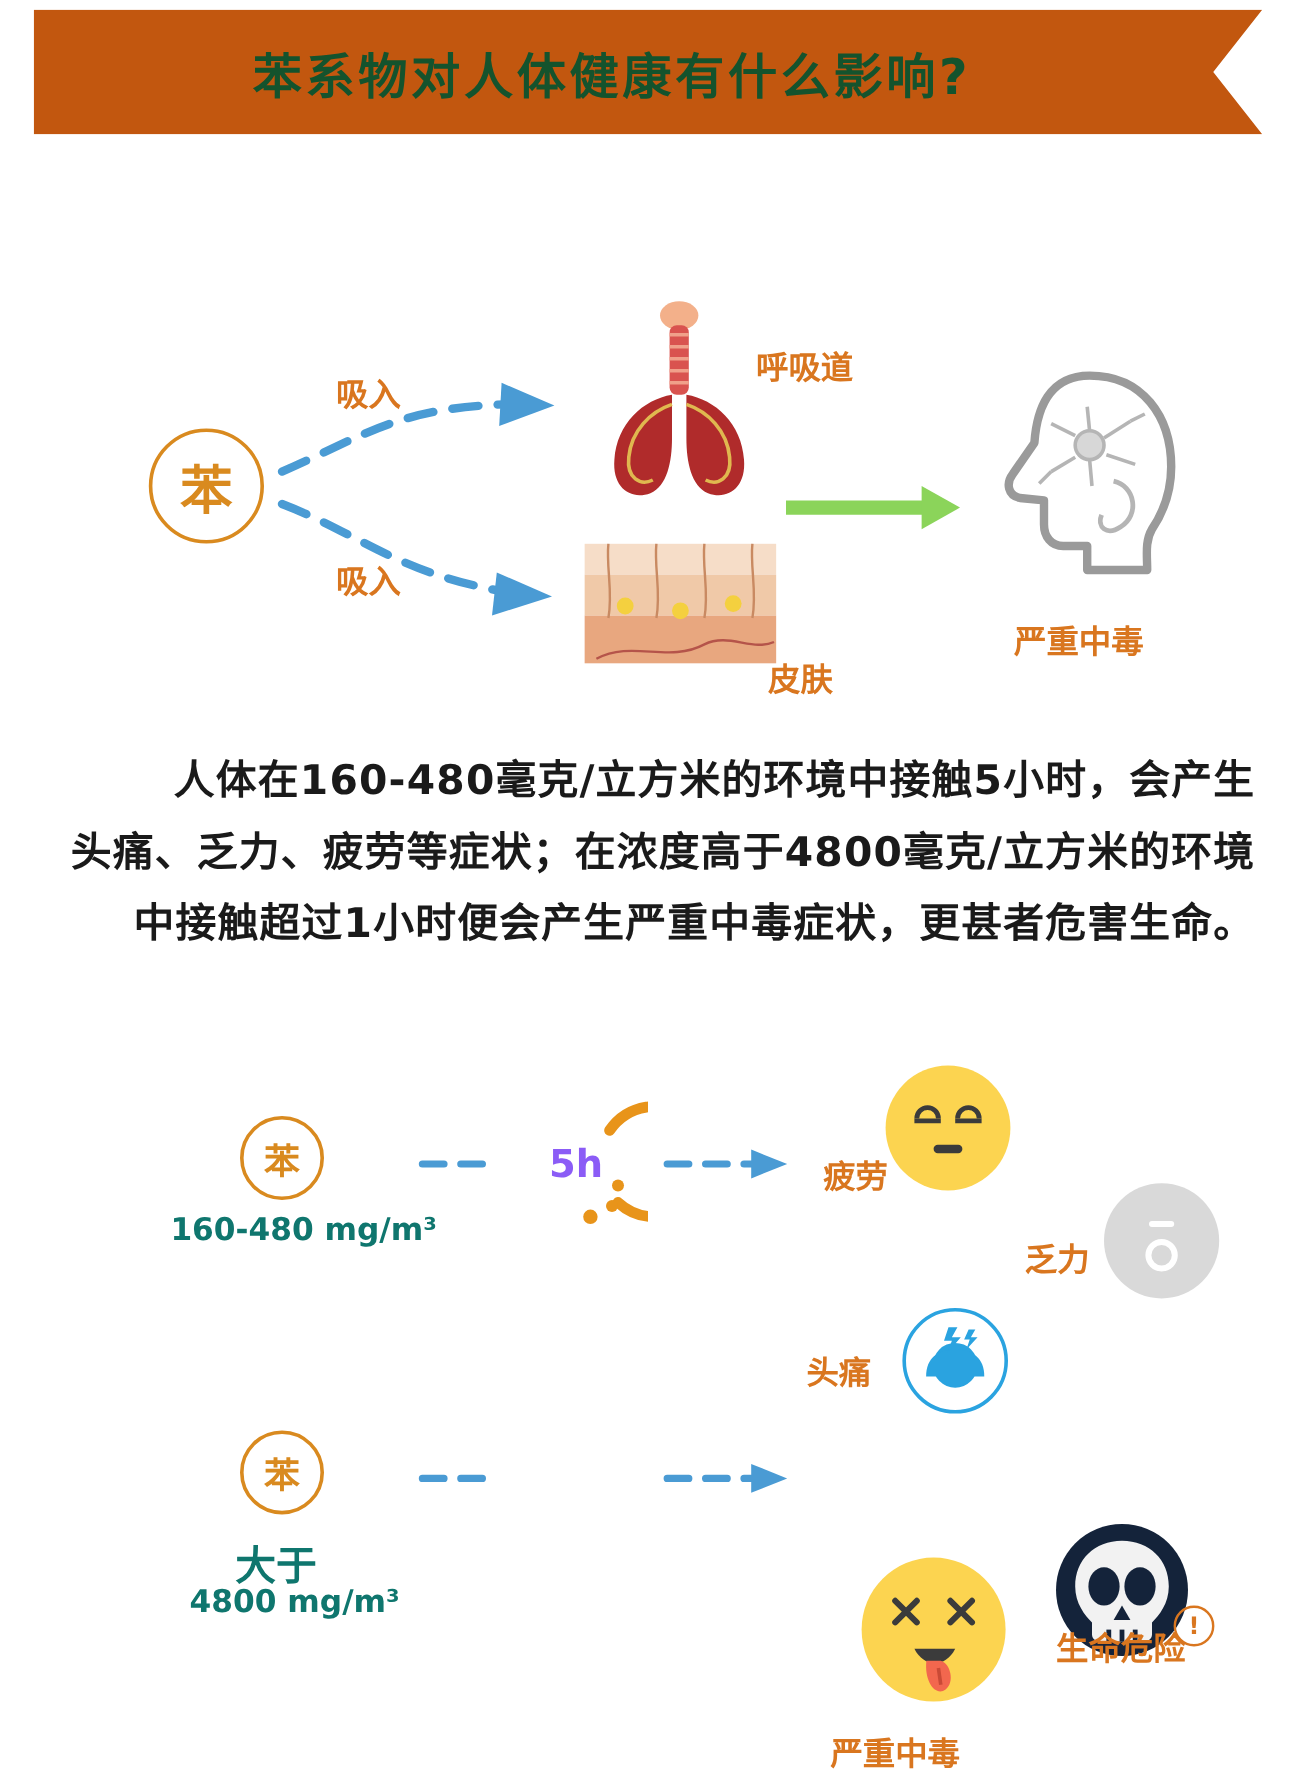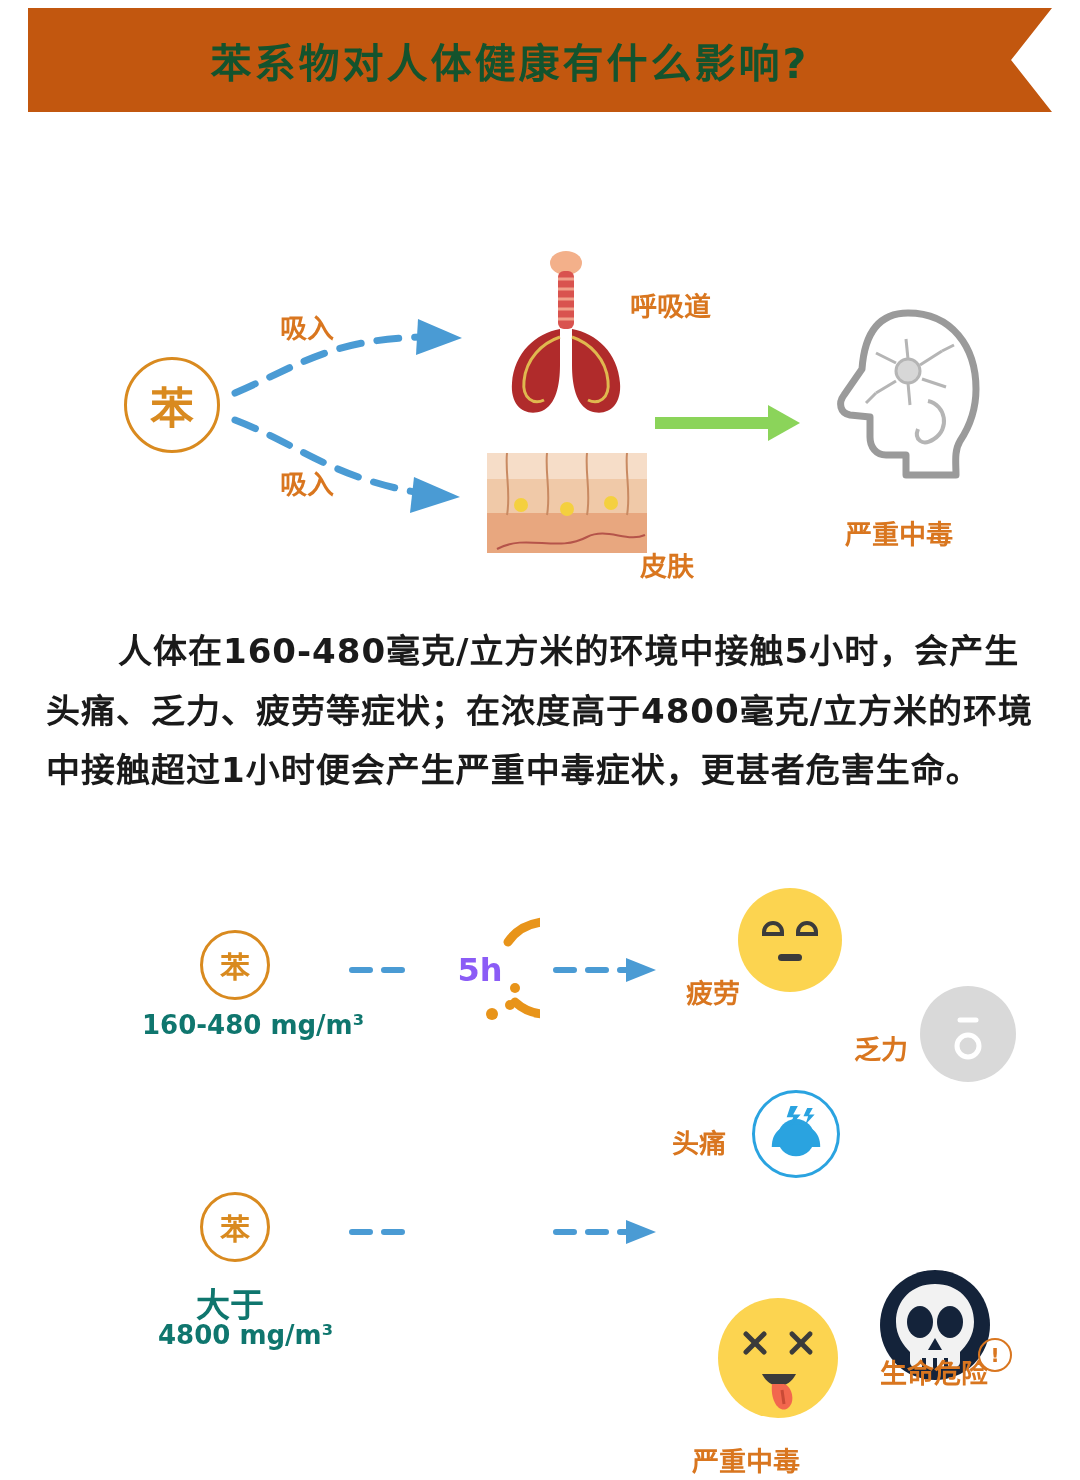--- a/index.html
+++ b/index.html
@@ -47,21 +47,21 @@
     position: absolute;
     color: #1a1a1a;
     font-size: 34px;
     line-height: 1.75;
     letter-spacing: 1px;
     font-family: "DejaVu Sans", "Liberation Sans", sans-serif;
     font-weight: 600;
   }
   .para .indent { display: inline-block; width: 72px; }
   #para1 { left: 46px; top: 142px; width: 990px; }
-  #para2 { left: 46px; top: 622px; width: 1000px; }
+  #para2 { left: 46px; top: 622px; width: 1000px; text-align: right; }
 
   
   #diagram1 { position: absolute; left: 0; top: 245px; width: 1080px; height: 360px; }
 
   .benzene-circle {
     position: absolute;
     border: 3px solid #d98a1f;
     border-radius: 50%;
     color: #d98a1f;
     display: flex; align-items: center; justify-content: center;
@@ -119,21 +119,21 @@
     font-family: "DejaVu Sans", "Liberation Sans", sans-serif;
   }
 
   .sym-label {
     position: absolute;
     color: #d9761f;
     font-size: 27px;
     font-weight: 700;
     font-family: "DejaVu Sans", "Liberation Sans", sans-serif;
   }
-  #lbl-fatigue { left: 686px; top: 72px; }
+  #lbl-fatigue { left: 686px; top: 59px; }
   #lbl-weak { left: 854px; top: 128px; }
   #lbl-headache { left: 672px; top: 222px; }
   #lbl-severe { left: 692px; top: 540px; }
   #lbl-danger { left: 880px; top: 452px; }
 
   
   .face { position: absolute; border-radius: 50%; }
   #face-fatigue { left: 738px; top: -12px; width: 104px; height: 104px; background: #fcd450; }
   #face-weak { left: 920px; top: 86px; width: 96px; height: 96px; background: #d9d9d9; }
   #face-headache { left: 752px; top: 190px; width: 88px; height: 88px; background: #ffffff; border: 3px solid #2aa3e0; }

